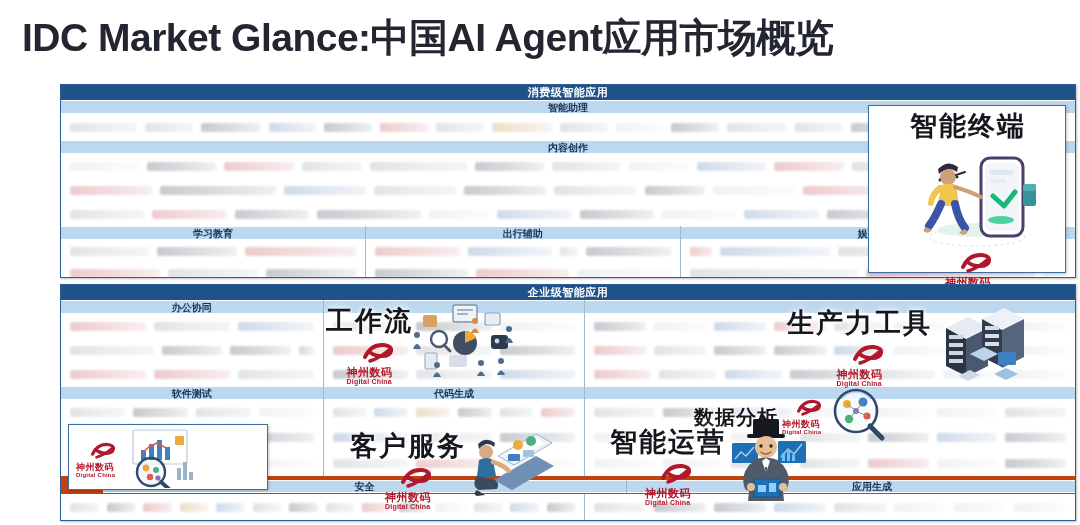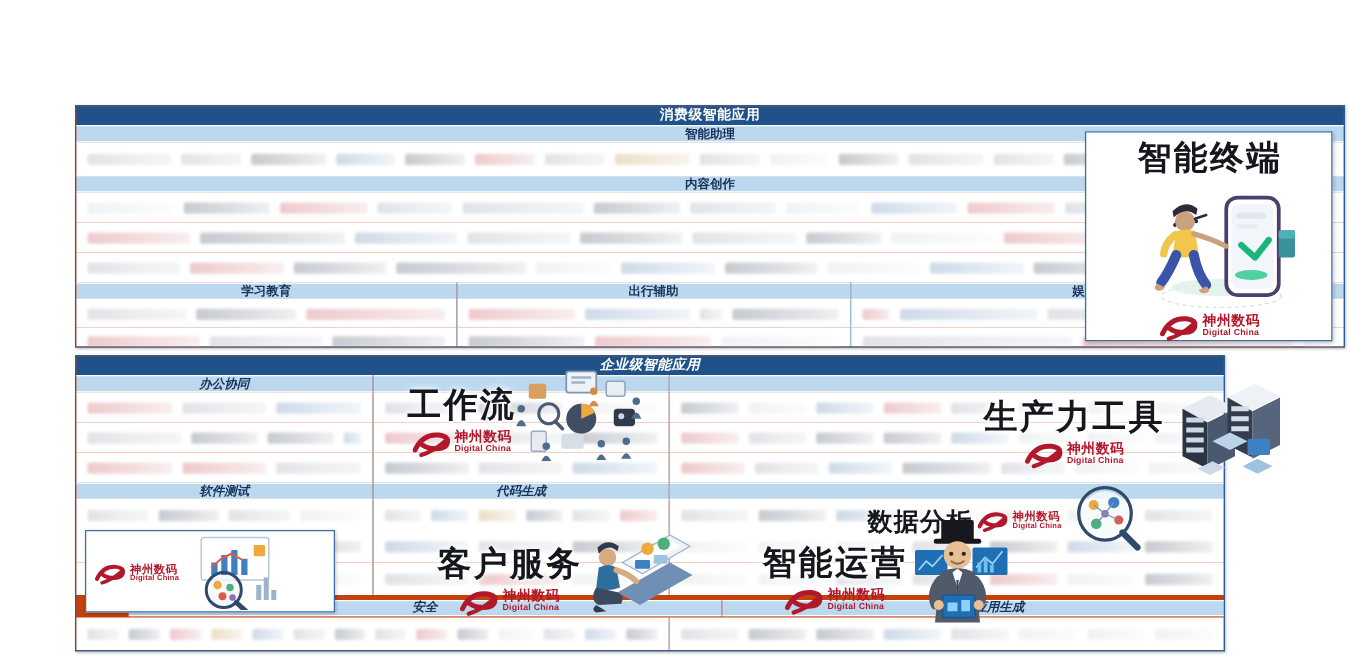--- a/index.html
+++ b/index.html
@@ -22,21 +22,21 @@
   
   .panel{
     position:absolute;
     background:#c2410c;
     border:1px solid #2c5d96;
     box-shadow:1px 1px 2px rgba(0,0,0,.25);
     box-sizing:border-box;
     overflow:hidden;
   }
   #panel-consumer{left:60px;top:84px;width:1016px;height:194px;}
-  #panel-enterprise{left:60px;top:284px;width:920px;height:237px;font-style:italic;}
+  #panel-enterprise{left:60px;top:284px;width:1016px;height:237px;}
 
   
   .bar-main{
     background:#1f5289;color:#ffffff;
     font-size:11px;font-weight:bold;
     text-align:center;line-height:15px;height:15px;
     letter-spacing:.5px;
   }
   .bar-sub{
     background:#bcd8ef;color:#16335a;
@@ -90,21 +90,21 @@
     display:flex;flex-direction:column;align-items:center;justify-content:center;
   }
   .callout .cname{
     font-size:20px;font-weight:bold;color:#16171c;
     white-space:nowrap;letter-spacing:1px;
     text-shadow:0 1px 0 #fff,0 0 4px #fff,0 0 8px #fff;
   }
   .callout.big .cname{font-size:27px;letter-spacing:2px;}
 
   
-  .dclogo{display:flex;align-items:flex-start;gap:4px;margin-top:3px;}
+  .dclogo{display:flex;align-items:flex-end;gap:4px;margin-top:3px;flex-direction:column;}
   .dcmark{width:24px;height:17px;flex:0 0 auto;}
   .dcwords{display:flex;flex-direction:column;line-height:1;}
   .dccn{font-size:9px;font-weight:bold;color:#b2182b;letter-spacing:.5px;}
   .dcen{font-size:6px;font-weight:bold;color:#b2182b;letter-spacing:.2px;}
   .callout.big .dcmark{width:30px;height:21px;}
   .callout.big .dccn{font-size:11px;}
   .callout.big .dcen{font-size:7px;}
 
   
   .cardframe{
@@ -115,20 +115,21 @@
     box-sizing:border-box;
   }
 
   .illus{flex:0 0 auto;}
 </style>
 </head>
 <body>
 
 <div class="page">
 
+  <div class="title">IDC Market Glance:中国AI Agent应用市场概览</div>
 
   <div class="panel" id="panel-consumer">
 
     <div class="bar-main">消费级智能应用</div>
 
     <div class="bar-sub">智能助理</div>
     <div class="logorow h26">
       <span class="logo m g"></span>
       <span class="logo g"></span>
       <span class="logo s d"></span>

